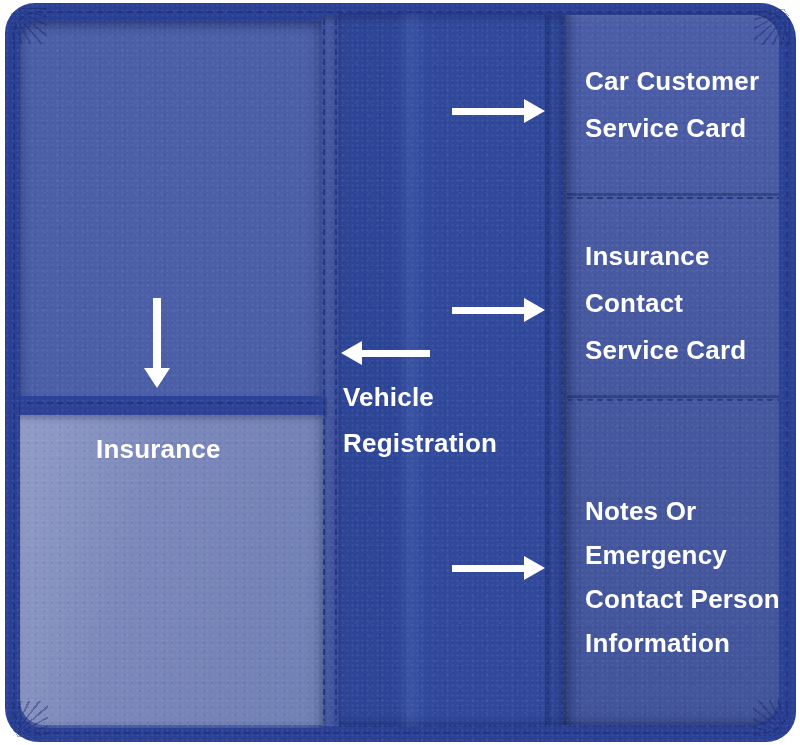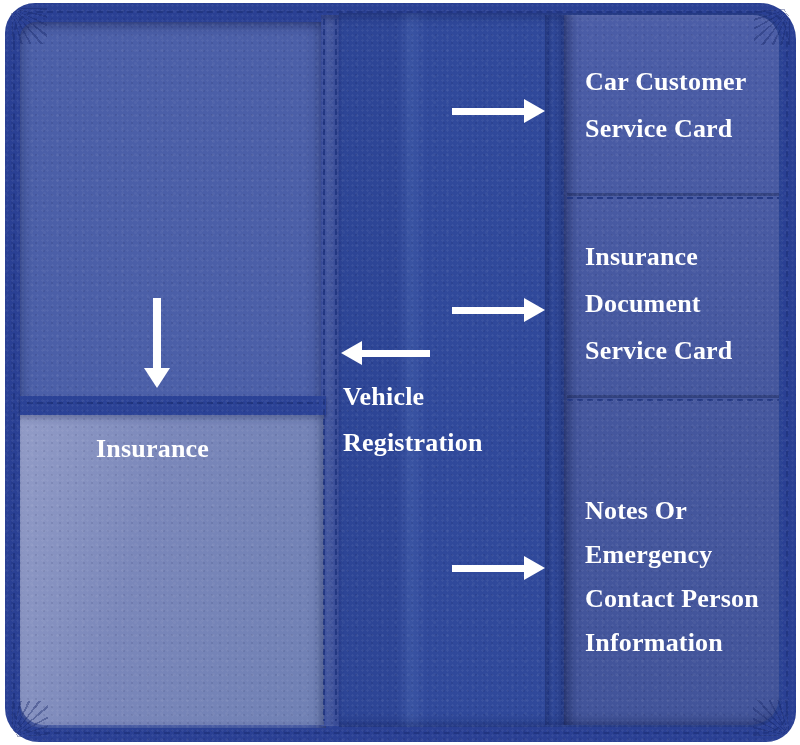--- a/index.html
+++ b/index.html
@@ -1,17 +1,17 @@
 <!DOCTYPE html>
 <html><head>
 <meta charset="utf-8">
 <style>
   html,body { margin:0; padding:0; background:#ffffff; }
   .stage { position:relative; width:800px; height:745px; background:#ffffff; overflow:hidden;
-           font-family:Liberation Serif, serif; }
+           font-family:Liberation Sans, sans-serif; }
 
   
   .cover { position:absolute; left:5px; top:3px; width:791px; height:739px;
            background:#2a4094; border-radius:30px 36px 30px 34px; }
   .cover-stitch { position:absolute; inset:8px; border:2px dashed #1e327c;
                   border-radius:24px; opacity:.75; z-index:4; pointer-events:none; }
 
   
   .grain { position:absolute; inset:0; border-radius:inherit; z-index:4; pointer-events:none;
     background-image:
@@ -131,21 +131,21 @@
     <div class="cover-stitch"></div>
   </div>
 
   <div class="label" id="lbl-car">
     <div>Car Customer</div>
     <div>Service Card</div>
   </div>
 
   <div class="label" id="lbl-ins">
     <div>Insurance</div>
-    <div>Document</div>
+    <div>Contact</div>
     <div>Service Card</div>
   </div>
 
   <div class="label" id="lbl-vr">
     <div>Vehicle</div>
     <div>Registration</div>
   </div>
 
   <div class="label" id="lbl-notes">
     <div>Notes Or</div>

